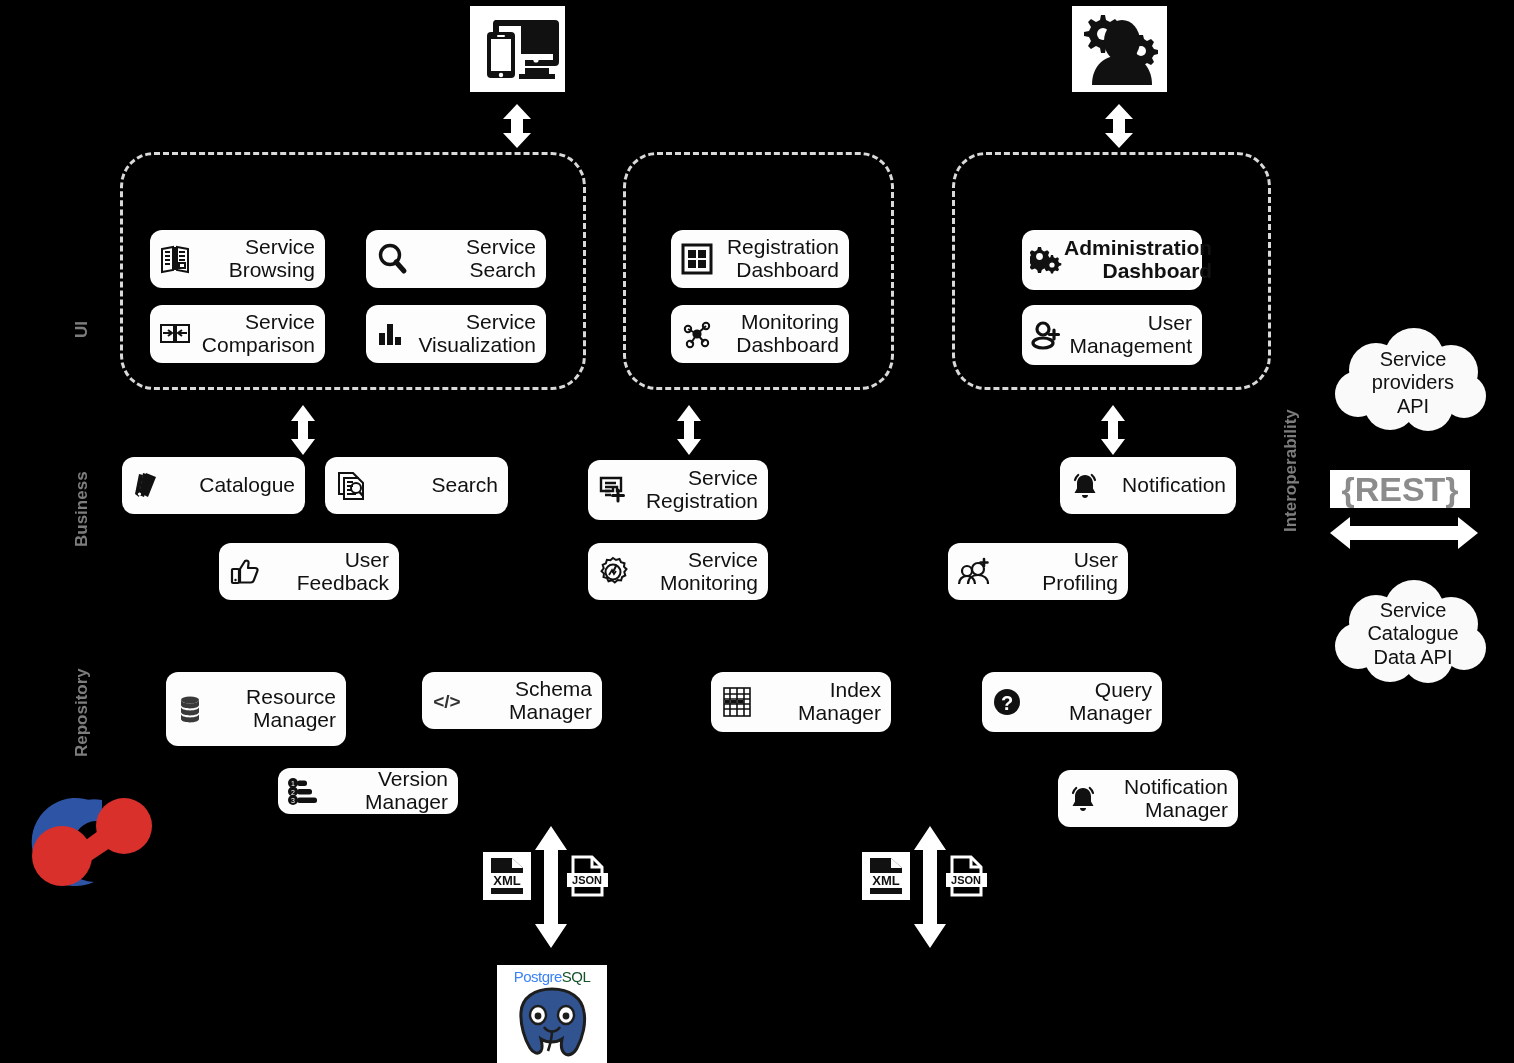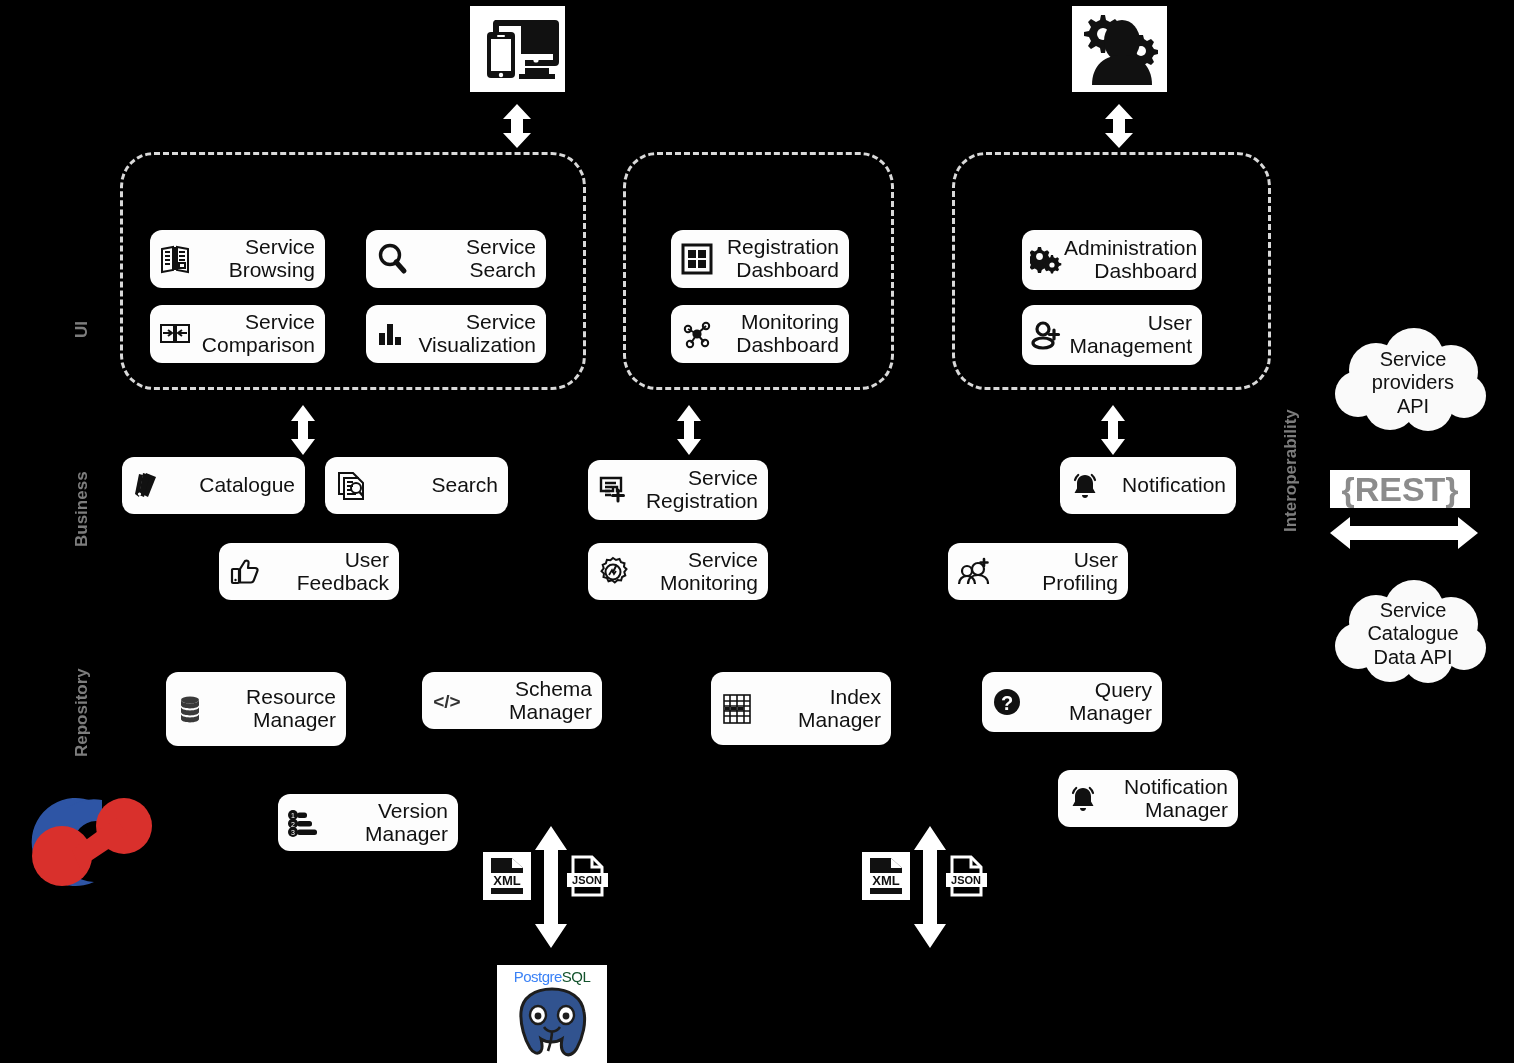--- a/index.html
+++ b/index.html
@@ -192,21 +192,21 @@
         <circle cx="11" cy="28" r="3.2" fill="none" stroke="#111" stroke-width="2"></circle>
         <circle cx="26" cy="27" r="3.2" fill="none" stroke="#111" stroke-width="2"></circle>
       </svg>
     </span>
     <span class="lbl">
       <span>Monitoring</span><br>
       <span>Dashboard</span>
     </span>
   </div>
 
-  <div class="card" style="left:1022px;top:230px;width:180px;height:60px;">
+  <div class="card" style="left:1022px;top:230px;width:180px;height:60px;font-weight:bold;">
     <span class="ic">
       <svg width="34" height="34" viewBox="0 0 34 34">
         <g fill="#111">
           <path d="M8 4 l3 0 .8 3 2.4 1.4 3-1.2 2.1 2.1 -1.2 3 1.4 2.4 3 .8 0 3 -3 .8 -1.4 2.4 1.2 3 -2.1 2.1 -3-1.2 -2.4 1.4 -.8 3 -3 0 -.8-3 -2.4-1.4 -3 1.2 -2.1-2.1 1.2-3 -1.4-2.4 -3-.8 0-3 3-.8 1.4-2.4 -1.2-3 2.1-2.1 3 1.2 2.4-1.4z"></path>
           <circle cx="9.5" cy="13.5" r="3.4" fill="#fff"></circle>
           <path d="M21 12 l2 0 .6 2.2 1.7 1 2.2-.9 1.5 1.5 -.9 2.2 1 1.7 2.2.6 0 2 -2.2.6 -1 1.7 .9 2.2 -1.5 1.5 -2.2-.9 -1.7 1 -.6 2.2 -2 0 -.6-2.2 -1.7-1 -2.2.9 -1.5-1.5 .9-2.2 -1-1.7 -2.2-.6 0-2 2.2-.6 1-1.7 -.9-2.2 1.5-1.5 2.2.9 1.7-1z"></path>
           <circle cx="22" cy="22" r="2.6" fill="#fff"></circle>
         </g>
       </svg>
     </span>
@@ -375,21 +375,21 @@
       <svg width="34" height="34" viewBox="0 0 34 34">
         <text x="17" y="24" font-family="Liberation Sans, sans-serif" font-size="19" font-weight="bold" fill="#333" text-anchor="middle">&lt;/&gt;</text>
       </svg>
     </span>
     <span class="lbl">
       <span>Schema</span><br>
       <span>Manager</span>
     </span>
   </div>
 
-  <div class="card" style="left:711px;top:672px;width:180px;height:73px;justify-content:flex-end;">
+  <div class="card" style="left:711px;top:672px;width:180px;height:60px;justify-content:flex-end;">
     <span class="ic">
       <svg width="36" height="36" viewBox="0 0 36 36">
         <g stroke="#111" stroke-width="1.6" fill="none">
           <rect x="5" y="4" width="26" height="28"></rect>
           <path d="M5 10 h26 M5 15 h26 M5 20 h26 M5 25 h26"></path>
           <path d="M11 4 v28 M18 4 v28 M25 4 v28"></path>
         </g>
         <rect x="6" y="16" width="4.5" height="3.5" fill="#111"></rect>
         <rect x="12" y="16" width="5.5" height="3.5" fill="#111"></rect>
         <rect x="19" y="16" width="5.5" height="3.5" fill="#111"></rect>
@@ -407,21 +407,21 @@
         <circle cx="17" cy="17" r="13" fill="#111"></circle>
         <text x="17" y="25" font-family="Liberation Sans, sans-serif" font-size="20" font-weight="bold" fill="#fff" text-anchor="middle">?</text>
       </svg>
     </span>
     <span class="lbl">
       <span>Query</span><br>
       <span>Manager</span>
     </span>
   </div>
 
-  <div class="card" style="left:278px;top:794px;width:180px;height:57px;">
+  <div class="card" style="left:278px;top:768px;width:180px;height:46px;">
     <span class="ic">
       <svg width="36" height="34" viewBox="0 0 36 34">
         <g fill="#111">
           <circle cx="7" cy="9" r="5"></circle>
             <rect x="11" y="6.5" width="10" height="5.5" rx="2.5"></rect>
           <circle cx="7" cy="17.5" r="5"></circle>
             <rect x="11" y="15" width="15" height="5.5" rx="2.5"></rect>
           <circle cx="7" cy="26" r="5"></circle>
             <rect x="11" y="23.5" width="20" height="5.5" rx="2.5"></rect>
         </g>

